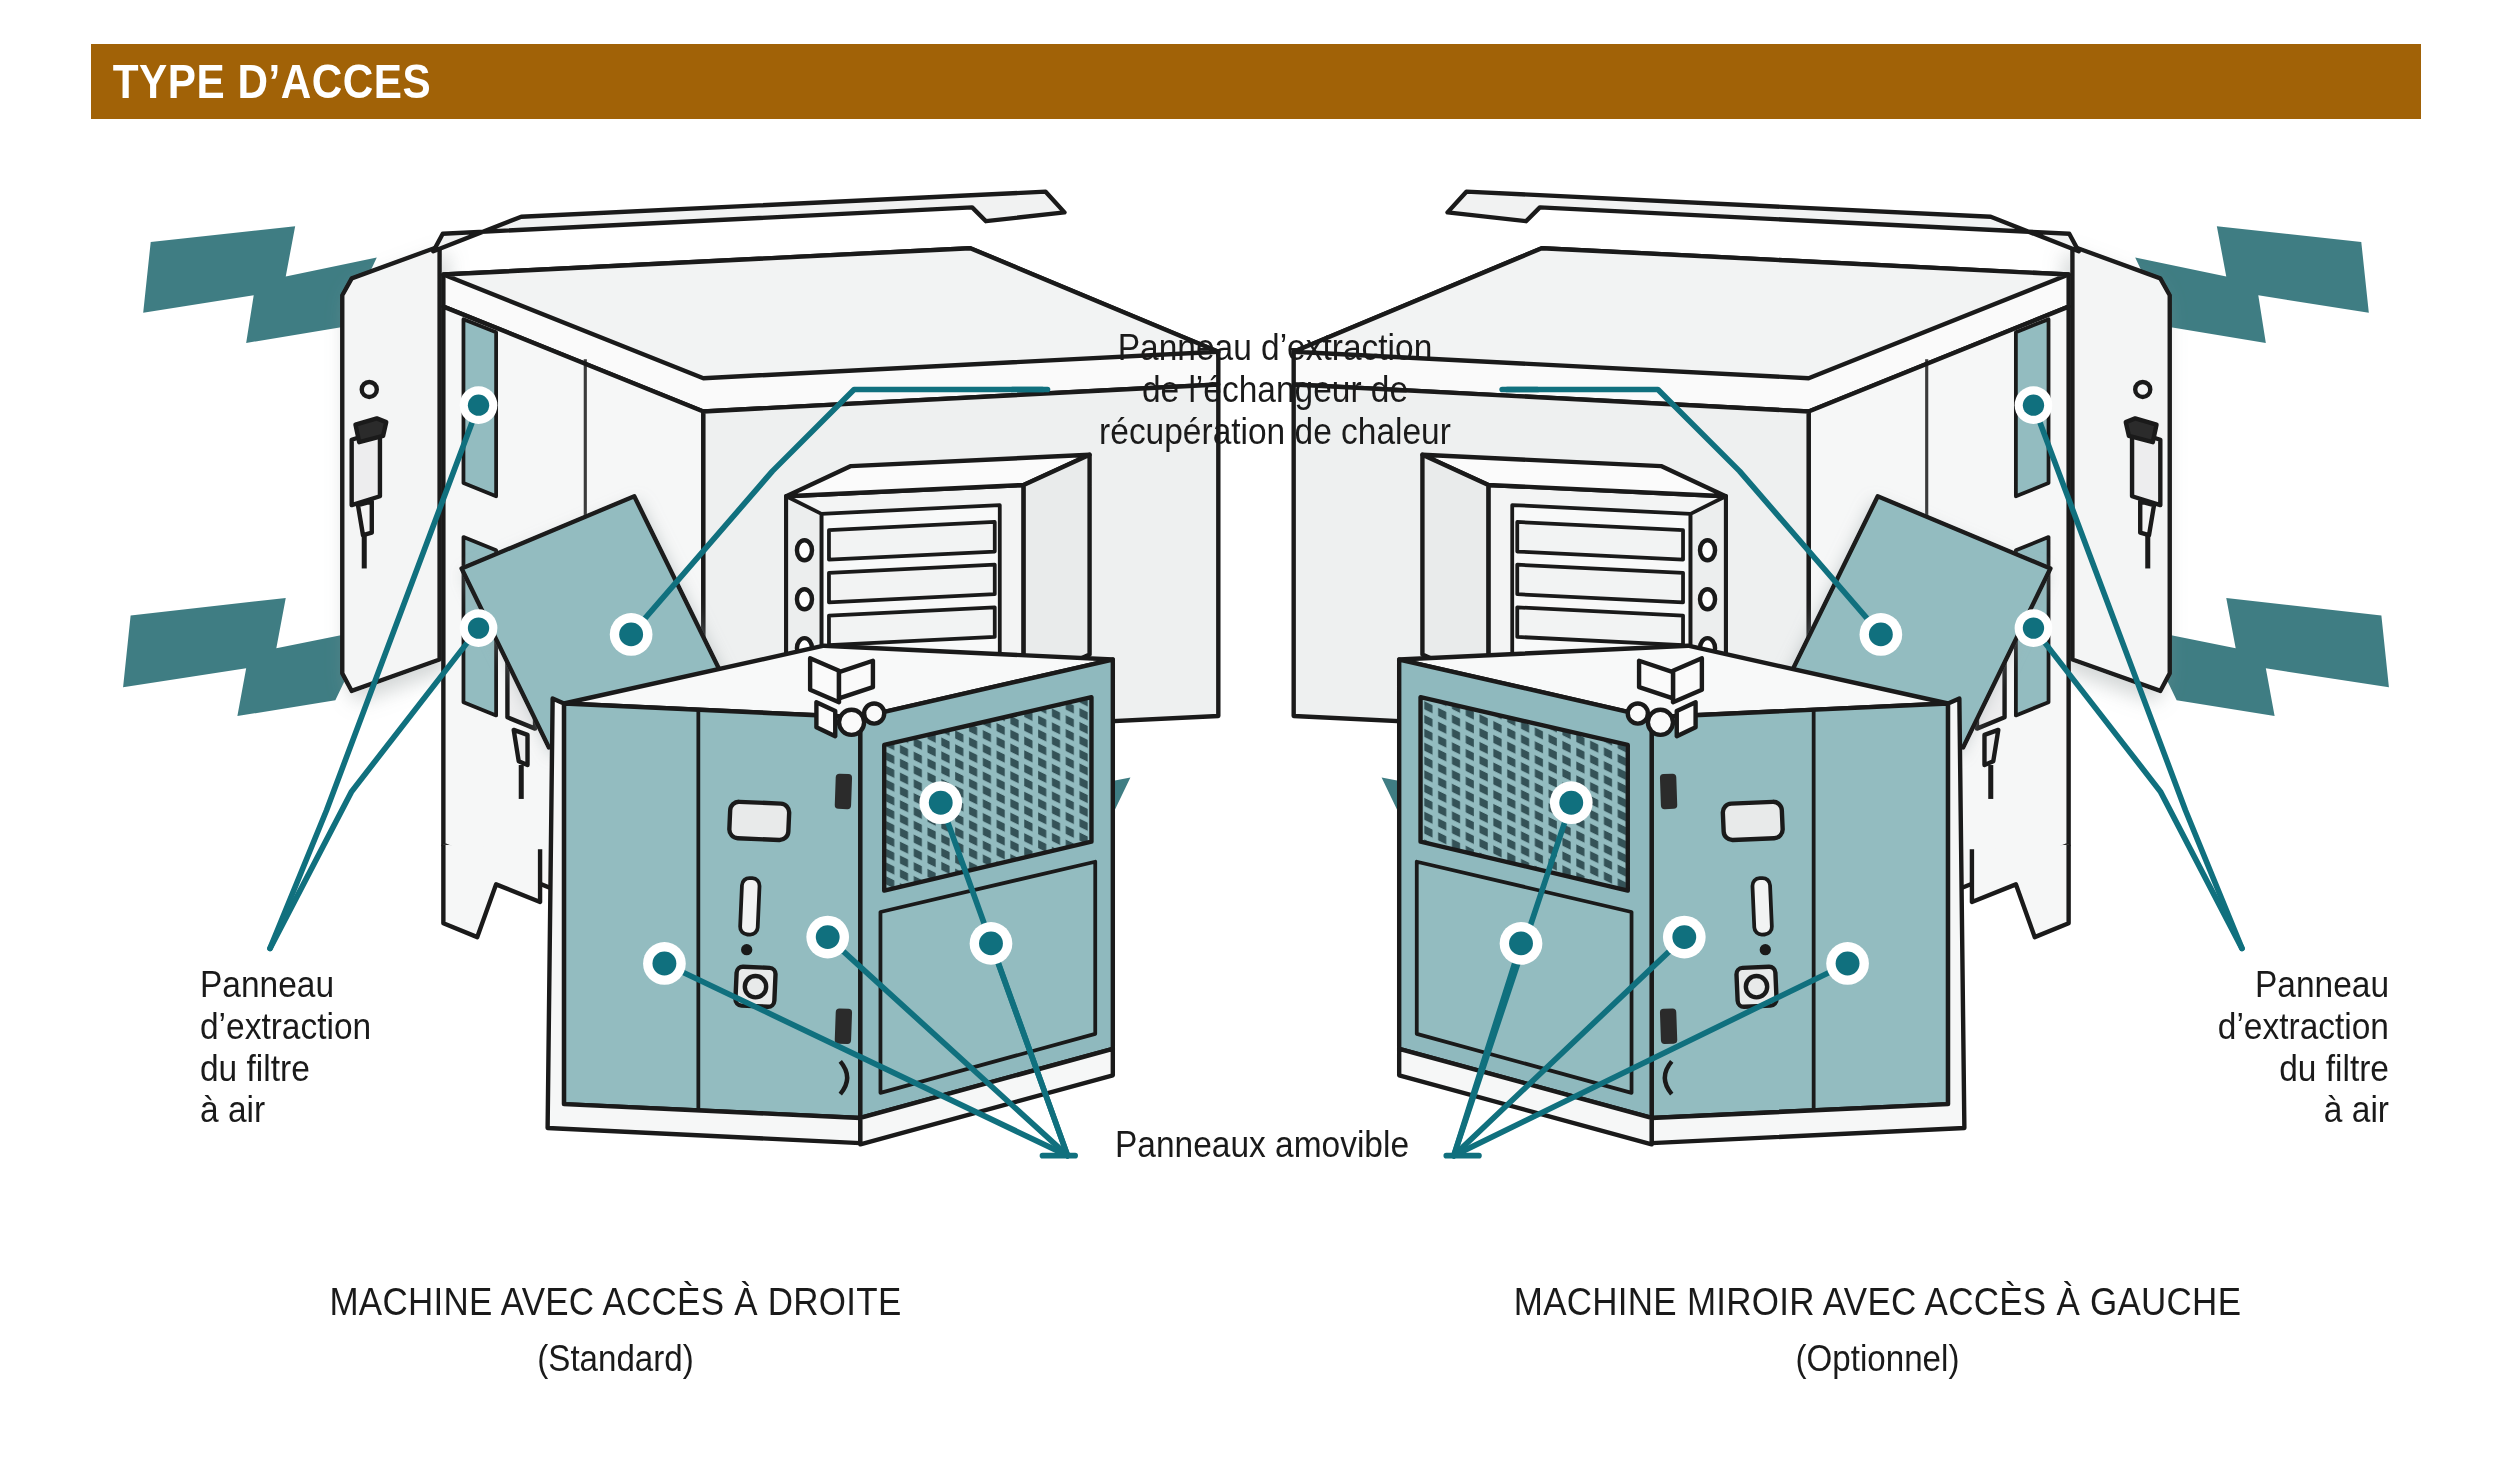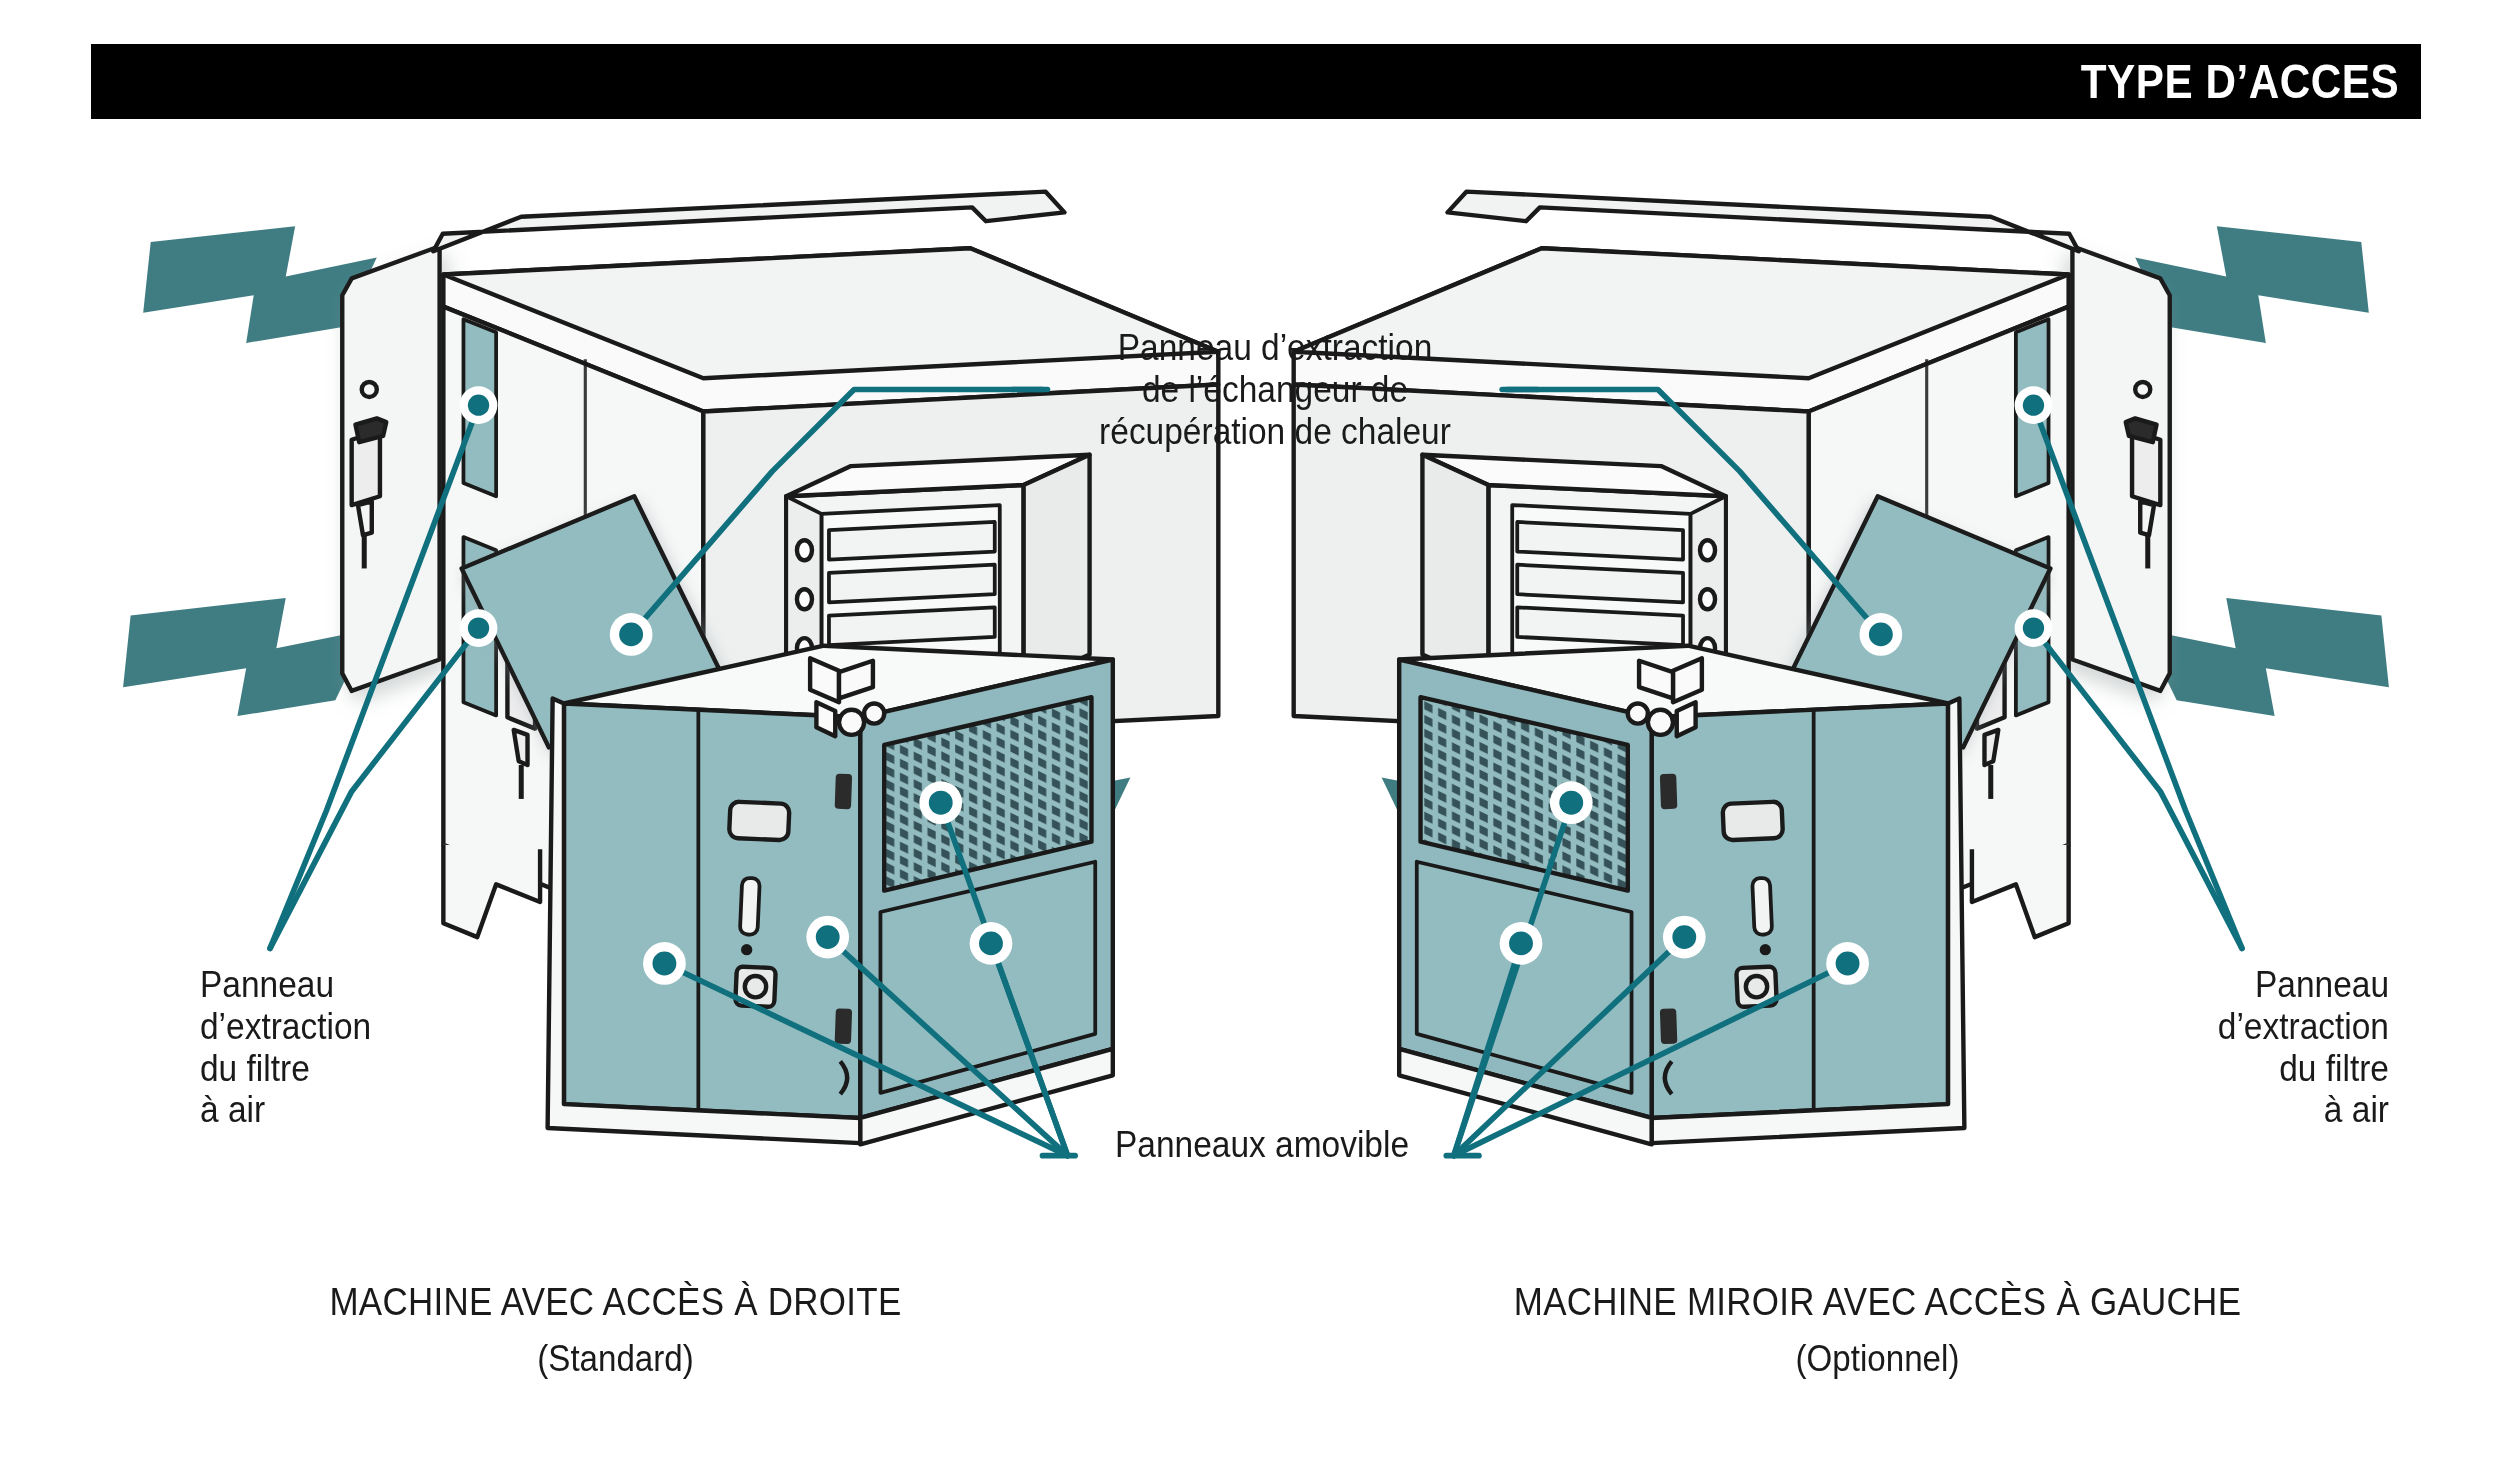--- a/index.html
+++ b/index.html
@@ -10,22 +10,22 @@
     overflow:hidden;
     position:relative;
   }
   #stage{position:absolute;left:0;top:0;width:2512px;height:1466px;}
 
   
   .header-bar{
     position:absolute;
     left:91px; top:44px;
     width:2330px; height:75px;
-    background:#000000;
-    display:flex;align-items:center;justify-content:flex-end;
+    background:#a16207;
+    display:flex;align-items:center;justify-content:flex-start;
   }
   .header-title{
     color:#ffffff;
     font-size:48px;
     font-weight:bold;
     letter-spacing:0.6px;
     font-family:"Liberation Sans", sans-serif;
     transform:scaleX(0.88);
     transform-origin:center;
     white-space:nowrap;

